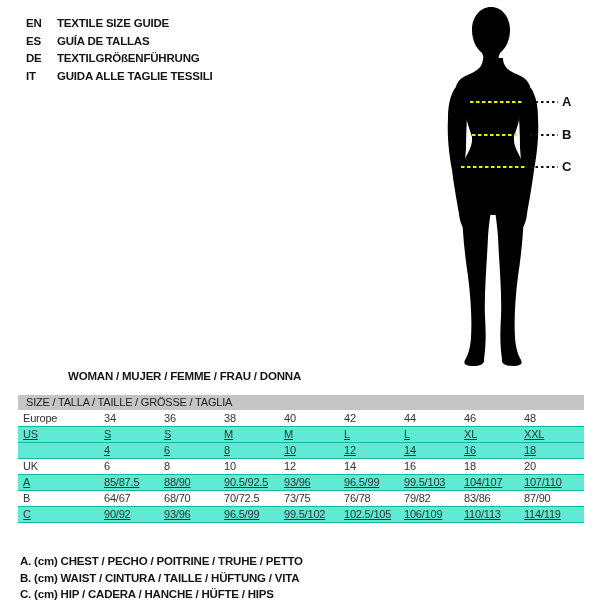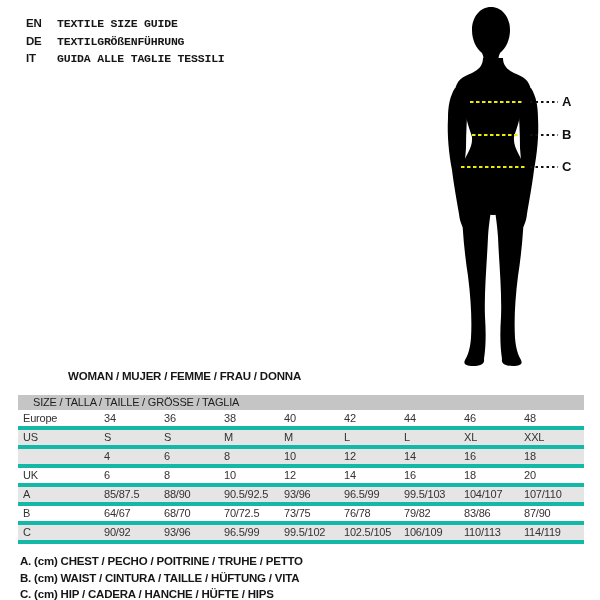--- a/index.html
+++ b/index.html
@@ -4,58 +4,62 @@
 <style>
   html,body{margin:0;padding:0;background:#fff;}
   .page{position:relative;width:596px;height:600px;background:#ffffff;overflow:hidden;
         font-family:"Liberation Sans","DejaVu Sans",sans-serif;color:#1a1a1a;}
 
   
   .lang-block{position:absolute;left:26px;top:15px;}
   .lang-row{display:flex;height:17.5px;line-height:17.5px;
             font-size:11.5px;font-weight:bold;letter-spacing:-0.2px;color:#161616;}
   .lang-code{width:31px;}
-  .lang-title{white-space:nowrap;font-family:Liberation Mono, monospace;}
+  .lang-title{white-space:nowrap;}
 
   
   .figure{position:absolute;left:425px;top:2px;width:175px;height:366px;}
   .figure svg{position:absolute;left:0;top:0;}
   .measure-label{position:absolute;left:137px;width:20px;font-size:13px;font-weight:600;
                  color:#111;line-height:16px;}
   .ml-a{top:92px;} .ml-b{top:125px;} .ml-c{top:157px;}
 
   
   .section-title{position:absolute;left:20px;top:370px;font-size:11.5px;font-weight:bold;
                  letter-spacing:-0.2px;color:#161616;white-space:nowrap;margin-left:48px;}
 
   
   .size-table{position:absolute;left:18px;top:395px;width:566px;font-size:11px;
               letter-spacing:-0.2px;color:#333;}
   .t-header{height:15px;line-height:15px;background:#c5c5c5;color:#1d1d1d;
-            padding-left:15px;border-bottom:1px solid #fff;white-space:nowrap;}
+            padding-left:8px;border-bottom:1px solid #fff;white-space:nowrap;}
   .t-row{display:grid;grid-template-columns:86px repeat(8,1fr);
-         height:15px;line-height:15px;border-bottom:4px solid #14b8a6;}
-  .t-row.striped{background:#e5e5e5;}
+         height:15px;line-height:15px;border-bottom:1px solid #14b8a6;}
+  .t-row.striped{background:#5eead4;text-decoration:underline;}
   .t-label{padding-left:5px;text-align:left;}
   .t-cell{text-align:left;white-space:nowrap;}
 
   
   .legend{position:absolute;left:20px;top:545px;margin-top:8px;}
   .legend-item{height:16.5px;line-height:16.5px;font-size:11.5px;font-weight:bold;
                letter-spacing:-0.2px;color:#161616;white-space:nowrap;}
 </style>
 </head>
 <body>
 
 <div class="page">
 
   <div class="lang-block">
     <div class="lang-row">
       <span class="lang-code">EN</span>
       <span class="lang-title">TEXTILE SIZE GUIDE</span>
+    </div>
+    <div class="lang-row">
+      <span class="lang-code">ES</span>
+      <span class="lang-title">GUÍA DE TALLAS</span>
     </div>
     <div class="lang-row">
       <span class="lang-code">DE</span>
       <span class="lang-title">TEXTILGRÖßENFÜHRUNG</span>
     </div>
     <div class="lang-row">
       <span class="lang-code">IT</span>
       <span class="lang-title">GUIDA ALLE TAGLIE TESSILI</span>
     </div>
   </div>

